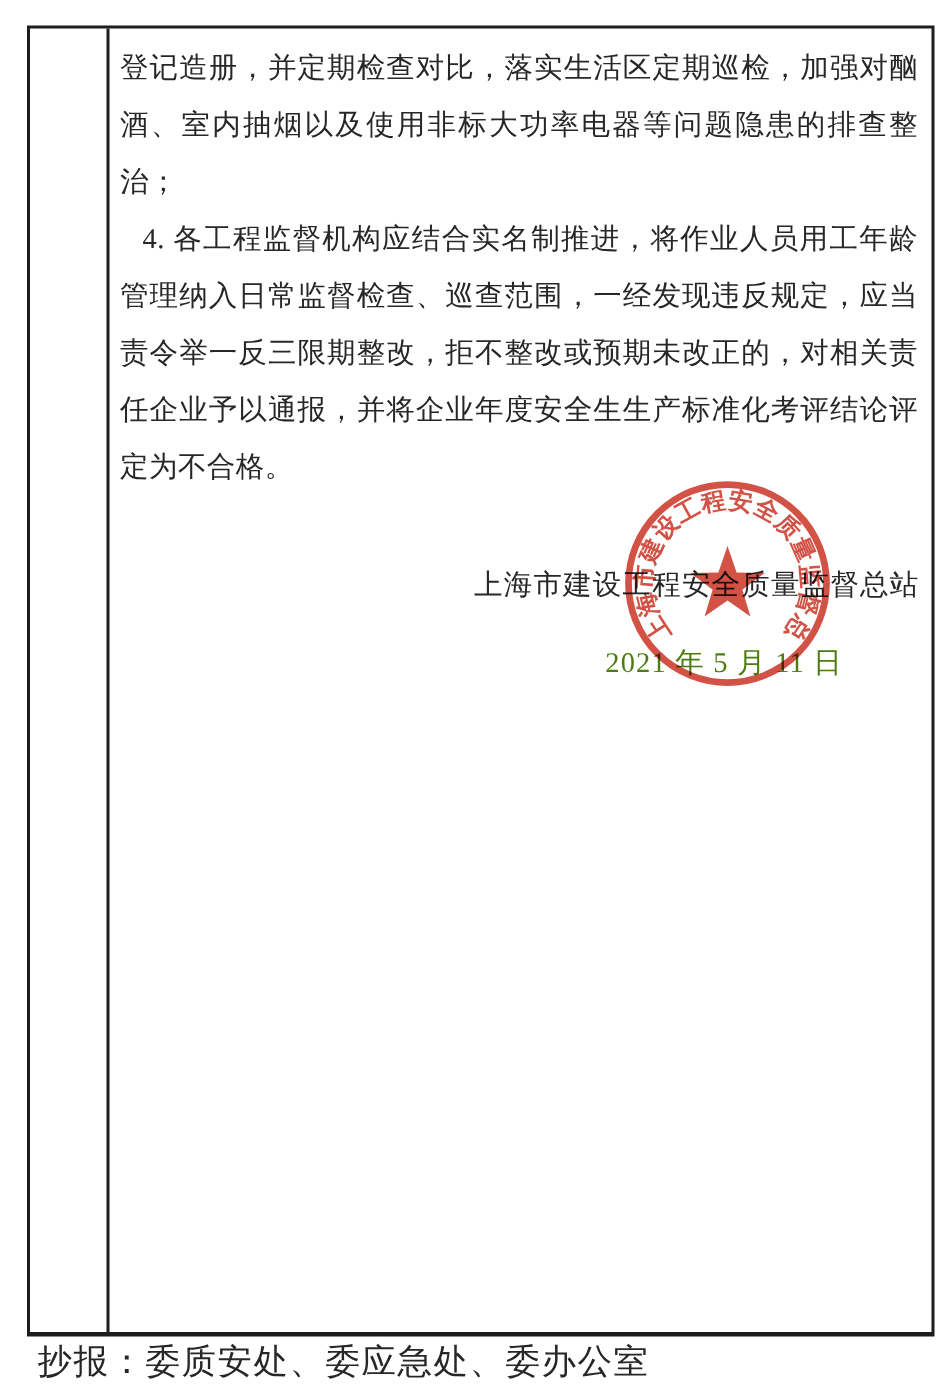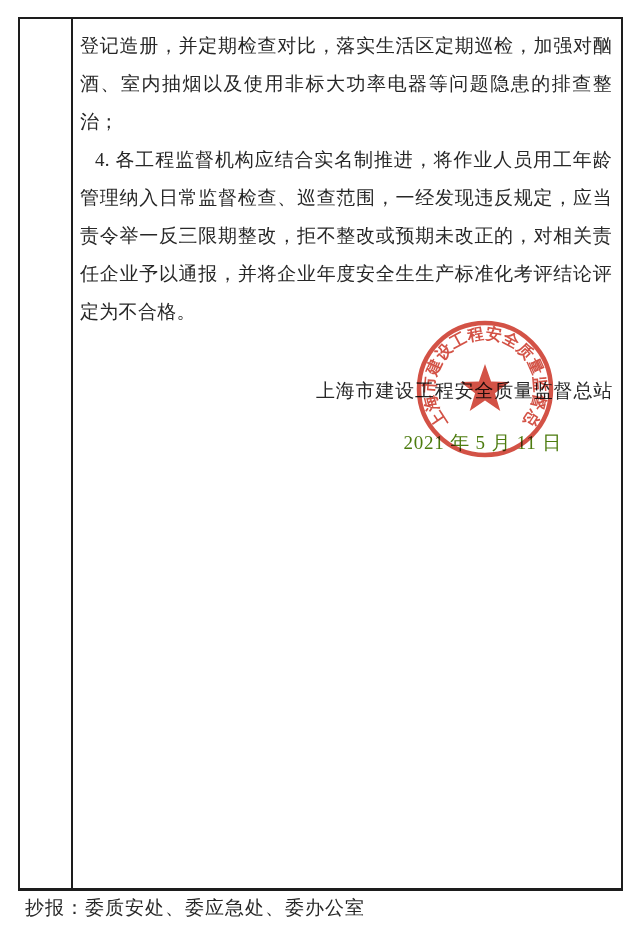--- a/index.html
+++ b/index.html
@@ -90,21 +90,21 @@
   .seal-arc-text {
     font-family: "Liberation Serif", "DejaVu Serif", serif;
     font-size: 16px;
     font-weight: bold;
     letter-spacing: 0.5px;
   }
   .footer-line {
     position: absolute;
     left: 25px;
     top: 895px;
-    font-size: 19px;
+    font-size: 23px;
     line-height: 26px;
     letter-spacing: 1px;
     white-space: nowrap;
     color: #272727;
   }
 </style>
 </head>
 <body>
 
 <div class="page">

